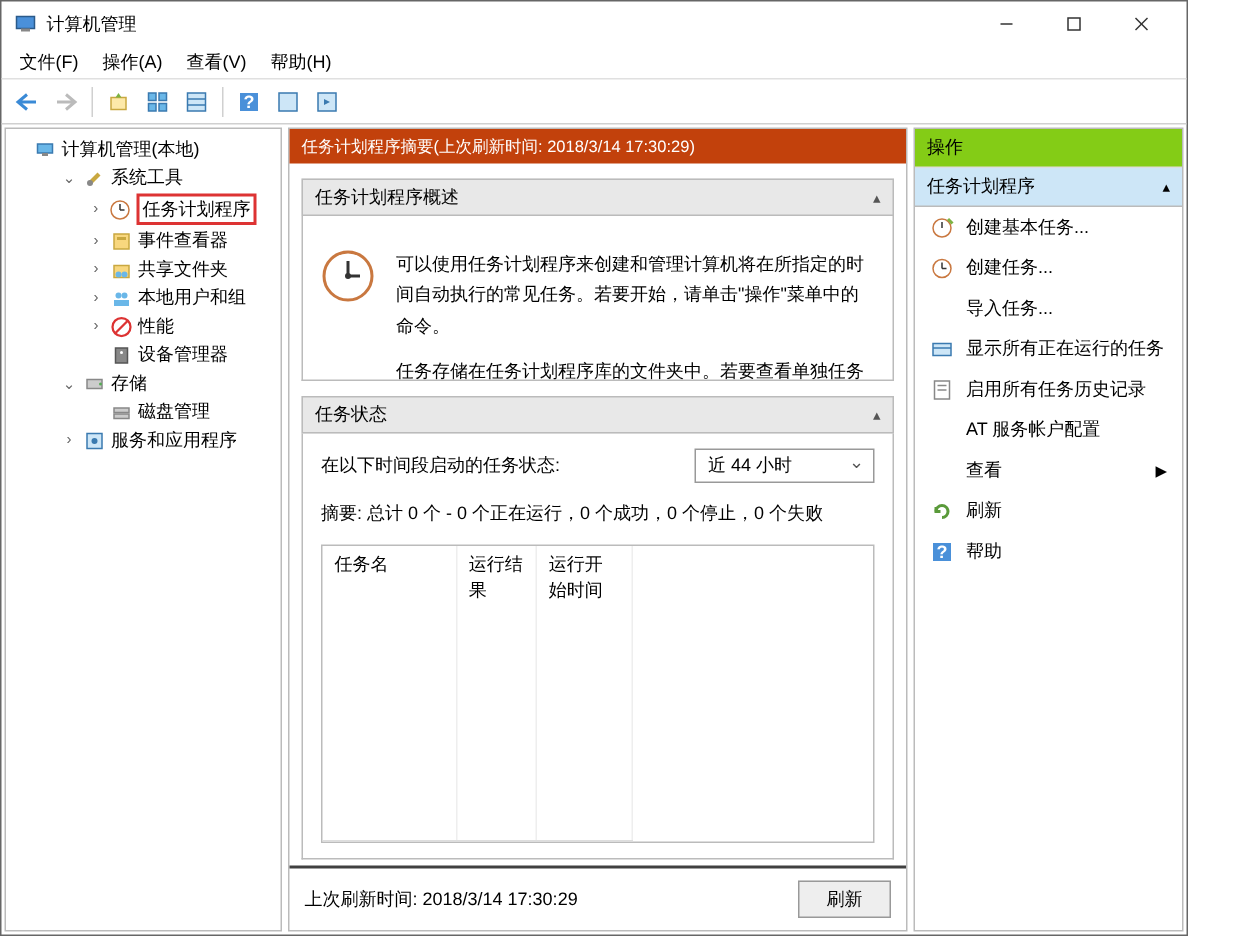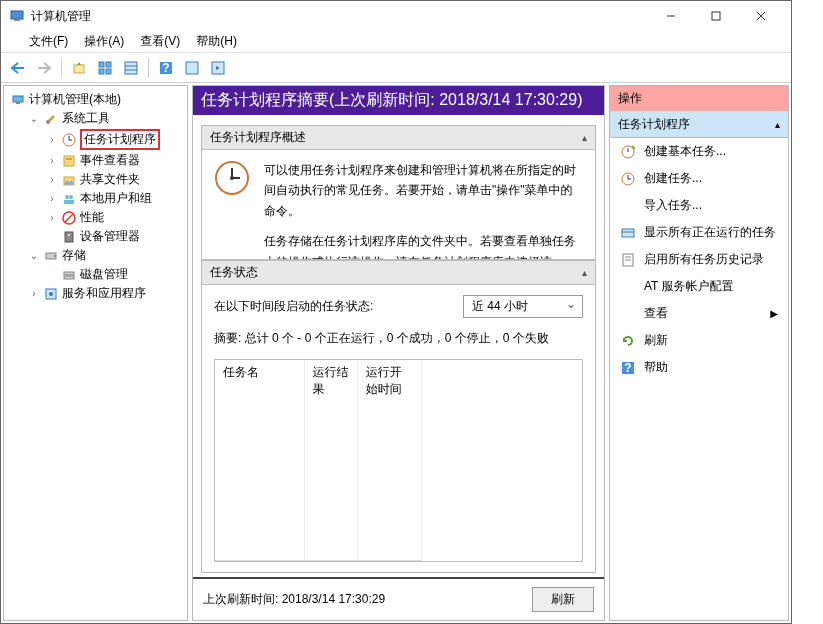--- a/index.html
+++ b/index.html
@@ -3,53 +3,53 @@
 <meta charset="utf-8">
 <style>
 * { margin: 0; padding: 0; box-sizing: border-box; font-family: "Microsoft YaHei", "Segoe UI", sans-serif; font-size: 12px; }
 body { background: #fff; }
 .window { width: 792px; height: 624px; border: 1px solid #666; background: #fff; display: flex; flex-direction: column; }
 .titlebar { height: 30px; display: flex; align-items: center; padding: 0 8px; }
 .titlebar .icon { width: 16px; height: 16px; margin-right: 6px; }
 .titlebar .title { flex: 1; }
 .window-controls { display: flex; gap: 0; }
 .window-controls div { width: 45px; height: 28px; display: flex; align-items: center; justify-content: center; }
-.menubar { height: 22px; display: flex; align-items: center; padding: 0 22px; gap: 4px; border-bottom: 1px solid #e0e0e0; }
+.menubar { height: 22px; display: flex; align-items: center; padding: 0 6px; gap: 4px; border-bottom: 1px solid #e0e0e0; }
 .menubar span { padding: 2px 6px; }
 .toolbar { height: 30px; display: flex; align-items: center; padding: 2px 6px; gap: 4px; border-bottom: 1px solid #d0d0d0; }
 .toolbar .tbtn { width: 22px; height: 22px; display: flex; align-items: center; justify-content: center; border: 1px solid transparent; }
 .toolbar .sep { width: 1px; height: 20px; background: #d0d0d0; margin: 0 2px; }
 .content { flex: 1; display: flex; min-height: 0; }
-.tree-pane { width: 185px; border: 1px solid #bbb; margin: 2px; padding: 4px 2px; overflow: auto; }
+.tree-pane { width: 185px; border: 1px solid #bbb; margin: 2px; padding: 4px 14px; overflow: auto; }
 .tree-root { padding-left: 2px; }
 .tree-item { display: flex; align-items: center; padding: 1px 2px; white-space: nowrap; gap: 3px; }
 .tree-item .arrow { width: 12px; display: inline-flex; justify-content: center; color: #666; font-size: 10px; }
 .tree-children { padding-left: 18px; }
 .highlighted { border: 2px solid #d33; padding: 0 2px; }
 .mid-pane { flex: 1; border: 1px solid #bbb; margin: 2px; display: flex; flex-direction: column; min-width: 0; }
-.summary-header { background: #4c1d95; color: #fff; padding: 4px 8px; font-size: 16px; }
-.mid-body { flex: 1; padding: 10px 8px 4px 8px; display: flex; flex-direction: column; overflow: hidden; }
+.summary-header { background: #c2410c; color: #fff; padding: 4px 8px; font-size: 11px; }
+.mid-body { flex: 1; padding: 10px 8px 4px 8px; display: flex; flex-direction: column; gap: 10px; overflow: hidden; }
 .section-header { background: #e8e8e8; border: 1px solid #bbb; padding: 3px 8px; display: flex; align-items: center; justify-content: space-between; }
 .section-header .chev { font-size: 10px; color: #555; }
-.overview-box { border: 1px solid #bbb; border-top: none; padding: 10px 12px; display: flex; gap: 10px; height: 110px; overflow: hidden; }
+.overview-box { border: 1px solid #bbb; border-top: none; padding: 22px 12px; display: flex; gap: 10px; height: 110px; overflow: hidden; }
 .clock-icon-wrap { width: 40px; flex: none; }
 .overview-text { flex: 1; font-size: 12px; line-height: 1.7; }
 .status-box { border: 1px solid #bbb; border-top: none; padding: 10px 12px; flex: 1; display: flex; flex-direction: column; gap: 12px; min-height: 0; }
 .status-row1 { display: flex; align-items: center; justify-content: space-between; }
 .dropdown { border: 1px solid #999; padding: 2px 20px 2px 8px; background: #fff; position: relative; width: 120px; }
 .dropdown:after { content: "⌄"; position: absolute; right: 6px; top: 1px; color: #555; }
 .task-table { border: 1px solid #bbb; flex: 1; min-height: 120px; display: flex; flex-direction: row; }
 .task-table-header { display: flex; border-bottom: 1px solid #ddd; }
 .task-table-header div { padding: 4px 8px; border-right: 1px solid #eee; }
 .task-table-body { flex: 1; }
 .task-table-scroll { height: 14px; background: #f0f0f0; border-top: 1px solid #ddd; }
 .footer-row { display: flex; align-items: center; justify-content: space-between; padding: 8px 10px; border-top: 2px solid #404040; }
 .btn { border: 1px solid #999; background: #eee; padding: 3px 18px; }
 .actions-pane { width: 180px; border: 1px solid #bbb; margin: 2px; display: flex; flex-direction: column; }
-.actions-title { padding: 4px 8px; border-bottom: 1px solid #ddd; background: #fca5a5; }
+.actions-title { padding: 4px 8px; border-bottom: 1px solid #ddd; background: #84cc16; }
 .actions-subhead { background: #cde6f7; padding: 4px 8px; display: flex; justify-content: space-between; align-items: center; border-bottom: 1px solid #bbb; }
 .action-item { display: flex; align-items: center; gap: 8px; padding: 5px 10px; }
 .action-item .aicon { width: 16px; height: 16px; flex: none; display: flex; align-items: center; justify-content: center; }
 .tree-icon { width: 16px; height: 16px; display: inline-flex; align-items: center; justify-content: center; }
 </style>
 </head>
 <body>
 
 <div class="window">
 

